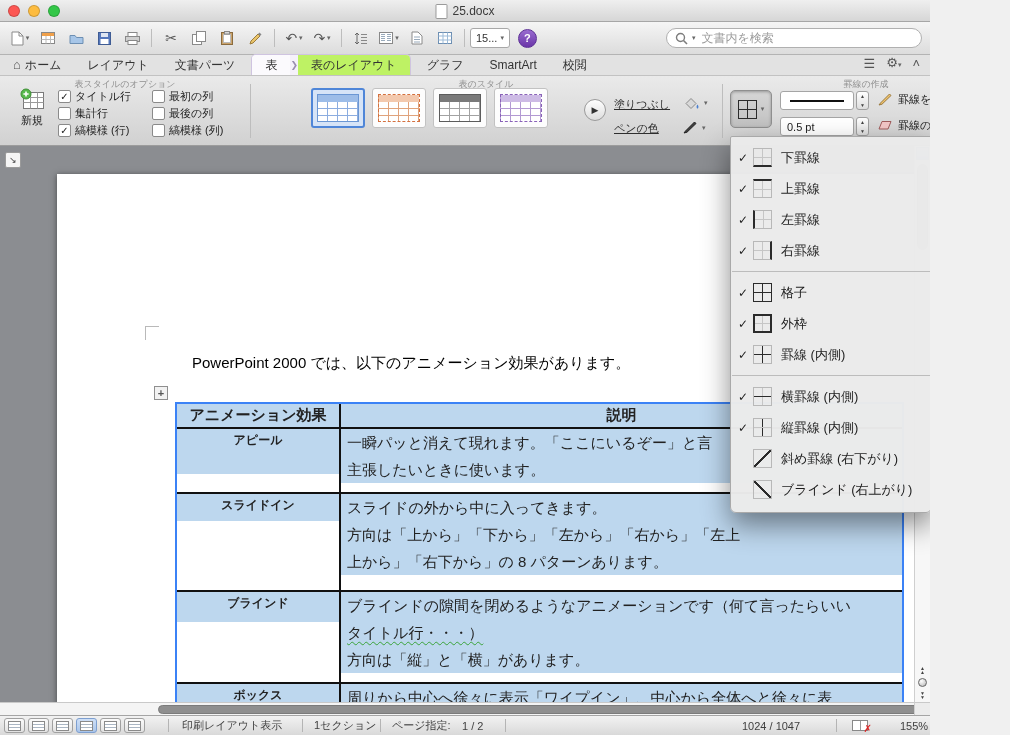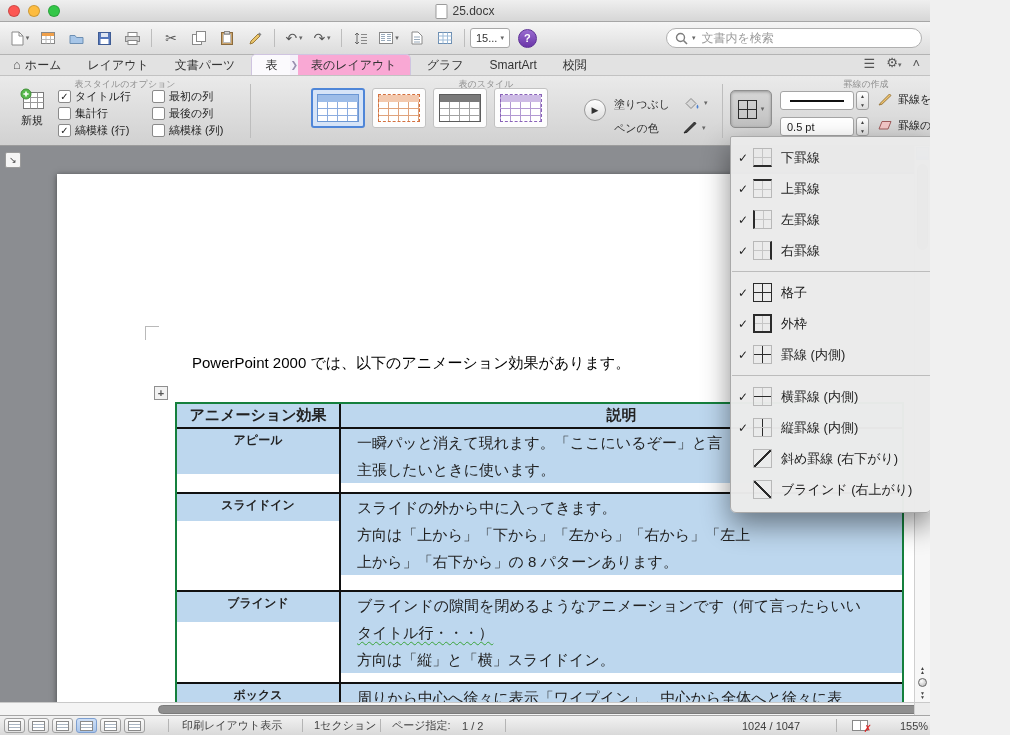--- a/index.html
+++ b/index.html
@@ -22,40 +22,40 @@
   .help{width:17px;height:17px;border-radius:50%;background:linear-gradient(#9a6cd0,#6a35a8);color:#fff;font-size:11px;font-weight:bold;display:flex;align-items:center;justify-content:center;border:1px solid #5c2f96;margin-left:8px;}
   .search{position:absolute;right:8px;top:6px;width:256px;height:20px;background:#fff;border:1px solid #b0b0b0;border-radius:11px;display:flex;align-items:center;padding:0 8px;gap:4px;box-sizing:border-box;}
   .search input{border:none;outline:none;flex:1;font-size:12px;color:#333;background:transparent;font-family:Liberation Sans, sans-serif;min-width:0;}
   .search input::placeholder{color:#9b9b9b;}
 
   
   .tabbar{position:absolute;left:0;top:55px;width:100%;height:21px;background:#e2e2e2;border-bottom:1px solid #c2c2c2;box-sizing:border-box;display:flex;align-items:flex-end;font-size:12px;color:#333;}
   .tab{padding:0 13px;line-height:20px;height:20px;white-space:nowrap;}
   .homeicon{font-size:13px;color:#555;margin-right:4px;}
   .tabgroup{display:flex;align-items:flex-end;background:#f5f1fa;border:1px solid #cfc4e0;border-bottom:none;border-radius:5px 5px 0 0;margin:0 3px;overflow:hidden;}
-  .tab.active{background:#f9a8d4;}
+  .tab.active{background:#bef264;}
   .groupchev{font-size:9px;color:#9a8fb0;line-height:20px;}
   .tabbar-right{margin-left:auto;display:flex;align-items:center;gap:11px;padding:0 10px;color:#555;font-size:13px;line-height:20px;}
 
   
   .ribbon{position:absolute;left:0;top:76px;width:100%;height:70px;background:linear-gradient(#eaeaea,#d1d1d1);border-bottom:1px solid #9c9c9c;box-sizing:border-box;font-size:11px;}
   .gtitle{position:absolute;top:2px;font-size:9px;color:#8f8f8f;text-align:center;}
   .gdiv{position:absolute;top:8px;height:54px;width:1px;background:#bdbdbd;}
   .newbtn{position:absolute;left:10px;top:12px;width:44px;display:flex;flex-direction:column;align-items:center;gap:3px;}
   .cbrow{position:absolute;display:flex;align-items:center;gap:4px;font-size:11px;white-space:nowrap;}
   .cb{width:11px;height:11px;border:1px solid #8a8a8a;border-radius:2px;background:#fff;display:inline-flex;align-items:center;justify-content:center;font-size:10px;font-weight:bold;color:#1a1a1a;flex:none;}
   .thumb{position:absolute;top:12px;width:54px;height:40px;background:#fdfdfd;border:1px solid #c2c2c2;border-radius:3px;display:flex;align-items:center;justify-content:center;box-sizing:border-box;}
   .thumb.sel{border:2px solid #4f86d8;background:#d6e4f7;}
   .mini{width:42px;height:28px;box-sizing:border-box;background:#fff;background-repeat:no-repeat,repeat,repeat;background-size:100% 7px,100% 100%,100% 100%;}
   .m1{border:1px solid #6b97d4;background-image:linear-gradient(#9dbde8,#9dbde8),repeating-linear-gradient(to bottom,transparent 0 6px,#8cade0 6px 7px),repeating-linear-gradient(to right,transparent 0 9px,#8cade0 9px 10px);}
   .m2{border:1px dashed #d4713f;background-image:linear-gradient(#f3c9ae,#f3c9ae),repeating-linear-gradient(to bottom,transparent 0 6px,#e0a37c 6px 7px),repeating-linear-gradient(to right,transparent 0 9px,#e0a37c 9px 10px);}
   .m3{border:1px solid #5c5c5c;background-image:linear-gradient(#7a7a7a,#7a7a7a),repeating-linear-gradient(to bottom,transparent 0 6px,#a2a2a2 6px 7px),repeating-linear-gradient(to right,transparent 0 9px,#a2a2a2 9px 10px);}
   .m4{border:1px dashed #8a63b8;background-image:linear-gradient(#cdbbe5,#cdbbe5),repeating-linear-gradient(to bottom,transparent 0 6px,#b39ad3 6px 7px),repeating-linear-gradient(to right,transparent 0 9px,#b39ad3 9px 10px);}
   .stylearrow{position:absolute;left:584px;top:23px;width:20px;height:20px;border-radius:50%;border:1px solid #9a9a9a;background:linear-gradient(#fff,#ddd);display:flex;align-items:center;justify-content:center;font-size:9px;color:#333;}
-  .riblabel{position:absolute;font-size:11px;color:#2e2e2e;white-space:nowrap;}
+  .riblabel{position:absolute;font-size:11px;color:#2e2e2e;white-space:nowrap;text-decoration:underline;}
   .iconbtn{position:absolute;height:20px;display:flex;align-items:center;gap:3px;padding:0 3px;border-radius:3px;}
   .bigborder{position:absolute;left:730px;top:14px;width:42px;height:38px;border:1px solid #8f8f8f;border-radius:5px;background:linear-gradient(#d6d6d6,#c1c1c1);box-shadow:inset 0 1px 3px rgba(0,0,0,0.3);display:flex;align-items:center;justify-content:center;gap:4px;box-sizing:border-box;}
   .linecombo{position:absolute;left:780px;top:15px;width:74px;height:19px;background:#fff;border:1px solid #a5a5a5;border-radius:3px;display:flex;align-items:center;justify-content:center;box-sizing:border-box;}
   .lineinner{width:54px;height:2px;background:#111;}
   .weightcombo{position:absolute;left:780px;top:41px;width:74px;height:19px;background:#fff;border:1px solid #a5a5a5;border-radius:3px;display:flex;align-items:center;padding:0 6px;font-size:11px;box-sizing:border-box;}
   .stp{position:absolute;width:13px;height:19px;display:flex;flex-direction:column;border:1px solid #a0a0a0;border-radius:3px;overflow:hidden;background:linear-gradient(#fff,#ddd);box-sizing:border-box;}
   .stp span{flex:1;font-size:5px;line-height:8px;text-align:center;color:#444;}
   .drawbtn{position:absolute;display:flex;align-items:center;gap:4px;font-size:11px;white-space:nowrap;}
 
   
@@ -81,29 +81,29 @@
   .mlabel{margin-left:9px;white-space:nowrap;}
   .msep{height:1px;background:#bcbcbc;margin:5px 1px;}
 
   
   .docarea{position:absolute;left:0;top:146px;width:994px;height:556px;background:#8b8d91;overflow:hidden;}
   .anchoricon{position:absolute;left:5px;top:6px;width:14px;height:14px;background:#f5f5f5;border:1px solid #9a9a9a;border-radius:2px;font-size:9px;color:#444;display:flex;align-items:center;justify-content:center;}
   .page{position:absolute;left:57px;top:28px;width:883px;height:640px;background:#fff;box-shadow:0 1px 6px rgba(0,0,0,0.5);}
   .corner{position:absolute;left:88px;top:152px;width:13px;height:13px;border-left:1px solid #b9b9b9;border-top:1px solid #b9b9b9;}
   .intro{position:absolute;left:135px;top:180px;font-size:15px;color:#000;white-space:nowrap;}
   .movehandle{position:absolute;left:97px;top:212px;width:14px;height:14px;border:1px solid #8f8f8f;background:#f2f2f2;display:flex;align-items:center;justify-content:center;font-size:11px;font-weight:bold;color:#555;box-sizing:border-box;}
-  .dtable{position:absolute;left:118px;top:228px;width:729px;border:2px solid #15803d;background:#fff;box-sizing:border-box;}
+  .dtable{position:absolute;left:118px;top:228px;width:729px;border:2px solid #3b82f6;background:#fff;box-sizing:border-box;}
   .dtr{display:flex;box-sizing:border-box;border-top:2px solid #111;overflow:hidden;}
   .dtr.hd{border-top:none;height:23px;background:#bdd7ee;font-weight:bold;}
   .hcell1{width:164px;border-right:2px solid #111;display:flex;align-items:center;justify-content:center;font-size:15px;box-sizing:border-box;}
   .hcell2{flex:1;display:flex;align-items:center;justify-content:center;font-size:15px;}
   .tname{width:164px;border-right:2px solid #111;box-sizing:border-box;}
   .tdesc{flex:1;min-width:0;}
   .nfill{background:#bdd7ee;text-align:center;font-weight:bold;font-size:12px;padding-top:3px;box-sizing:border-box;}
-  .dfill{background:#bdd7ee;box-sizing:border-box;padding-left:16px;}
+  .dfill{background:#bdd7ee;box-sizing:border-box;padding-left:6px;}
   .dline{line-height:27px;font-size:15px;white-space:nowrap;overflow:hidden;}
   .squiggle{text-decoration:underline wavy #3aa33a 1px;text-underline-offset:3px;}
 
   
   .vscroll{position:absolute;right:0;top:146px;width:16px;height:556px;background:#f7f7f7;border-left:1px solid #cfcfcf;box-sizing:border-box;}
   .vsplit{position:absolute;right:1px;top:1px;width:13px;height:13px;background:linear-gradient(#bcd2ef,#6f9bd6);border:1px solid #7a97c0;box-sizing:border-box;}
   .vthumb{position:absolute;left:2px;top:18px;width:11px;height:86px;border-radius:6px;background:#909090;border:1px solid #7b7b7b;box-sizing:border-box;}
   .vbtns{position:absolute;bottom:3px;left:0;width:100%;display:flex;flex-direction:column;align-items:center;gap:4px;color:#444;}
   .dblarrow{font-size:5px;line-height:4px;white-space:pre;text-align:center;}
   .ball{width:9px;height:9px;border-radius:50%;border:1px solid #666;background:radial-gradient(circle at 35% 30%,#fff,#b5b5b5);box-sizing:border-box;}
@@ -413,21 +413,21 @@
           </div>
         </div>
         <div class="dtr" style="height:92px">
           <div class="tname">
               <div class="nfill" style="height:30px">ブラインド</div>
             </div>
           <div class="tdesc">
             <div class="dfill" style="height:81px">
               <div class="dline">ブラインドの隙間を閉めるようなアニメーションです（何て言ったらいい</div>
               <div class="dline squiggle">タイトル行・・・）</div>
-              <div class="dline">方向は「縦」と「横」スライドイン。</div>
+              <div class="dline">方向は「縦」と「横」があります。</div>
             </div>
           </div>
         </div>
         <div class="dtr" style="height:40px">
           <div class="tname">
               <div class="nfill" style="height:40px">ボックス</div>
             </div>
           <div class="tdesc">
             <div class="dfill" style="height:40px">
               <div class="dline">周りから中心へ徐々に表示「ワイプイン」、中心から全体へと徐々に表</div>

